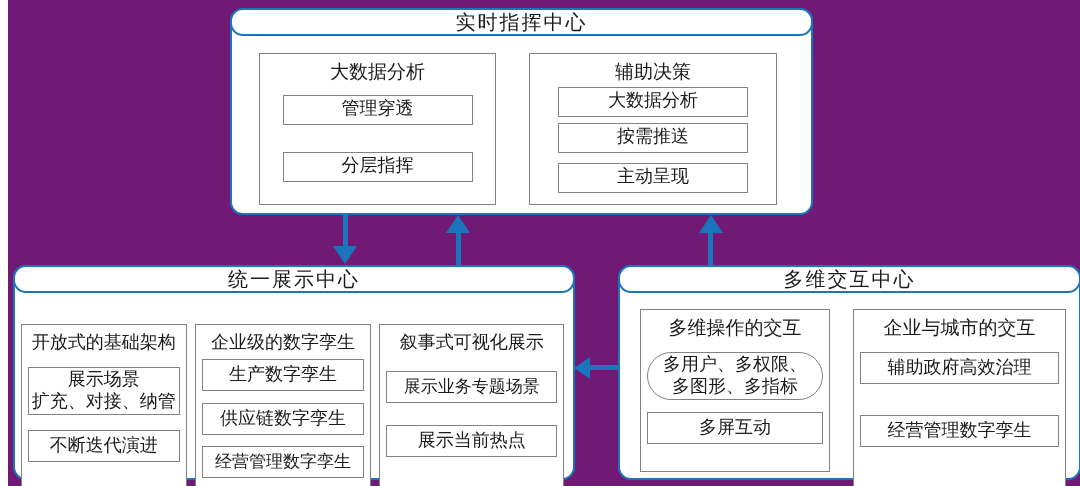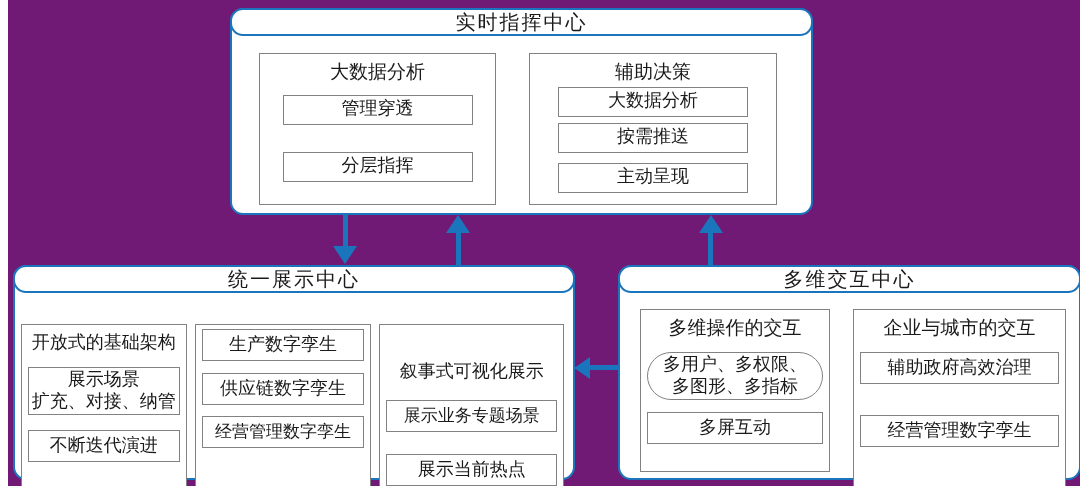--- a/index.html
+++ b/index.html
@@ -23,21 +23,21 @@
   #panel-command .panel-content{top:34px;bottom:0;padding:9px 0 0 27px;gap:33px;}
   .cmd-group1{width:237px;height:152px;}
   .cmd-group2{width:248px;height:152px;}
   #panel-command .item{width:190px;height:30px;font-family:Liberation Mono, monospace;}
 
   
   #panel-display{left:5px;top:265px;width:562px;height:215px;}
   #panel-display .panel-content{top:27px;bottom:0;padding:30px 9px 0 6px;gap:8px;}
   .disp-col1{width:166px;height:163px;}
   .disp-col2{width:177px;height:163px;}
-  .disp-col3{width:185px;height:163px;justify-content:flex-end;}
+  .disp-col3{width:185px;height:163px;}
   #panel-display .item{width:calc(100% - 12px);height:32px;}
   #panel-display .item.two-line{height:48px;}
   .disp-col3 .item{height:36px;}
 
   
   #panel-interaction{left:610px;top:265px;width:463px;height:215px;}
   #panel-interaction .panel-content{top:27px;bottom:0;padding:15px 0 0 20px;gap:23px;}
   .int-colA{width:190px;height:163px;}
   .int-colB{width:213px;height:182px;}
   #panel-interaction .item{width:calc(100% - 12px);height:32px;}
@@ -78,20 +78,21 @@
   <div class="panel" id="panel-display">
     <div class="panel-titlebar">统一展示中心</div>
     <div class="panel-content">
       <div class="group disp-col1">
         <div class="group-title" style="font-size:18px">开放式的基础架构</div>
         <div class="item two-line" style="margin-top:12px">展示场景
 扩充、对接、纳管</div>
         <div class="item" style="margin-top:15px">不断迭代演进</div>
       </div>
       <div class="group disp-col2">
+        <div class="group-title" style="font-size:18px">企业级的数字孪生</div>
         <div class="item" style="margin-top:4px">生产数字孪生</div>
         <div class="item" style="margin-top:12px">供应链数字孪生</div>
         <div class="item" style="margin-top:11px;font-size:17px">经营管理数字孪生</div>
       </div>
       <div class="group disp-col3">
         <div class="group-title" style="font-size:18px">叙事式可视化展示</div>
         <div class="item" style="margin-top:16px;font-size:17px">展示业务专题场景</div>
         <div class="item" style="margin-top:22px">展示当前热点</div>
       </div>
     </div>

